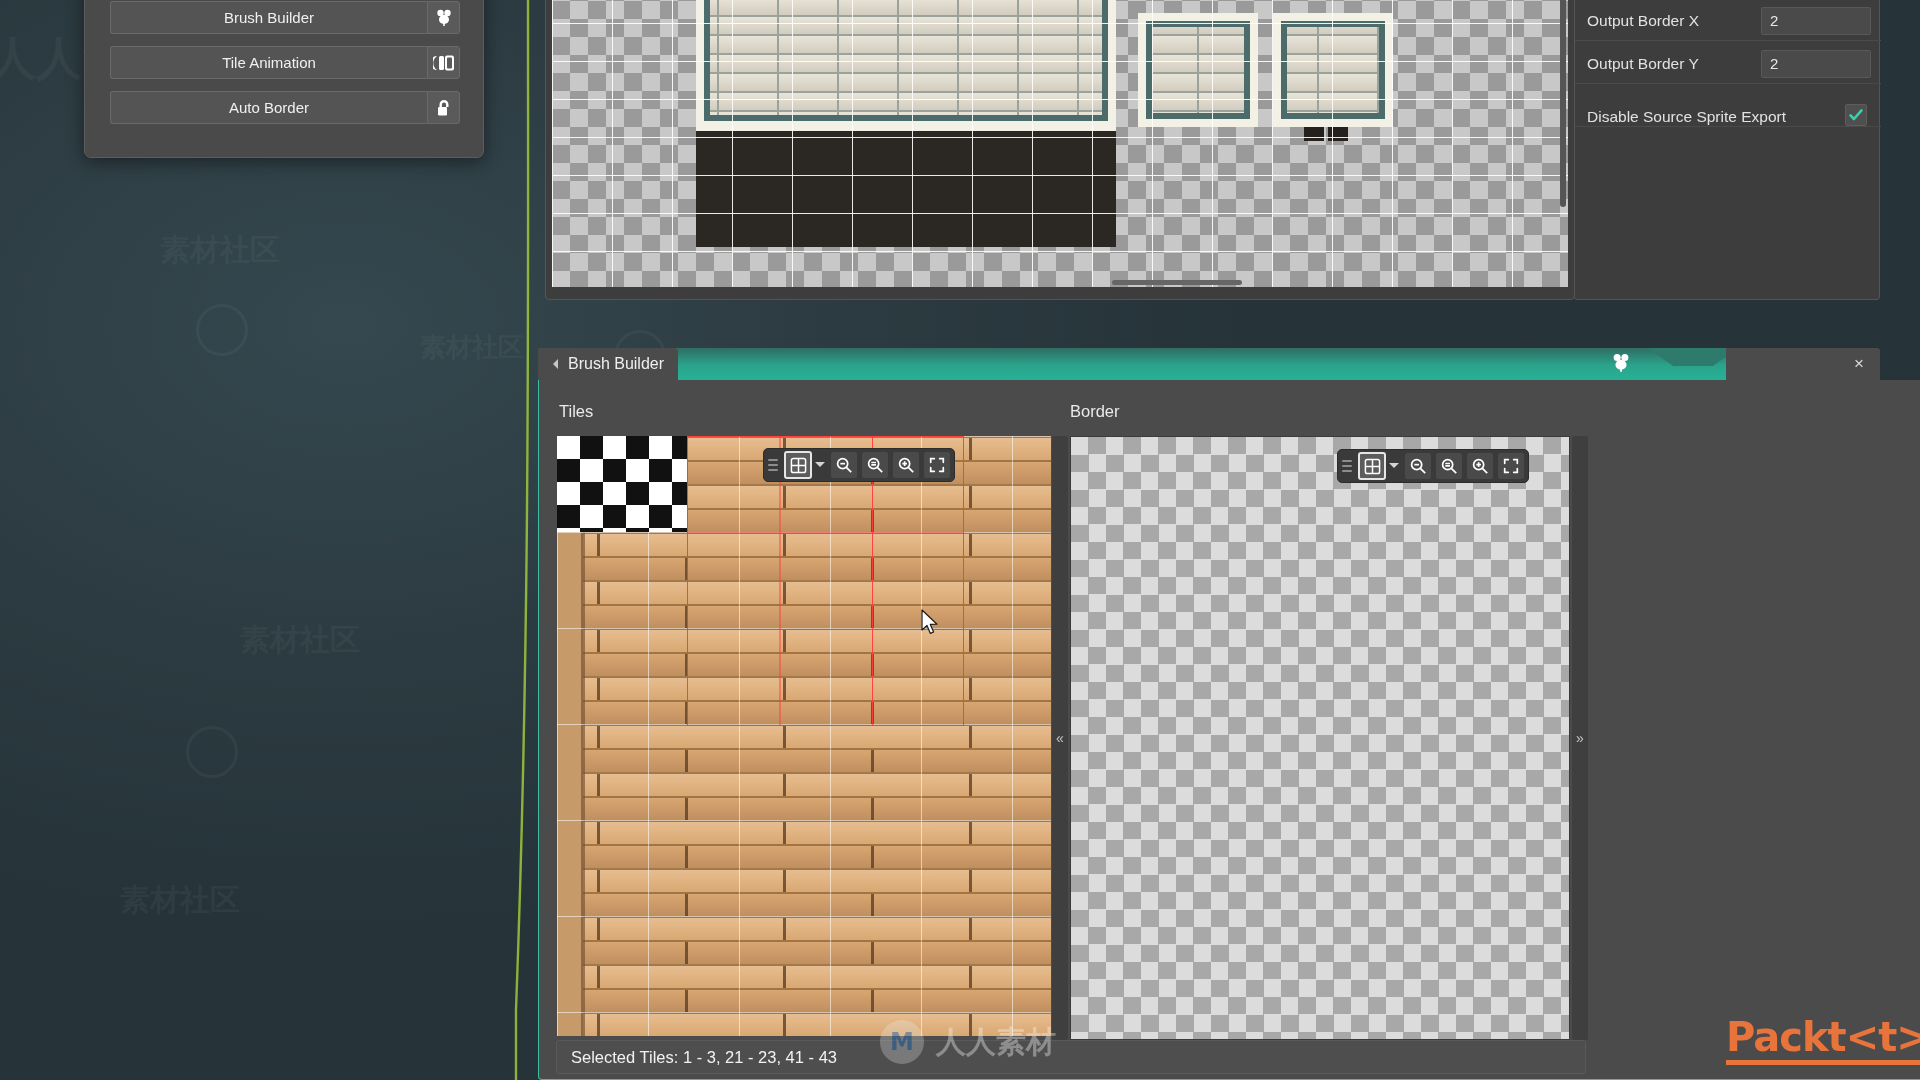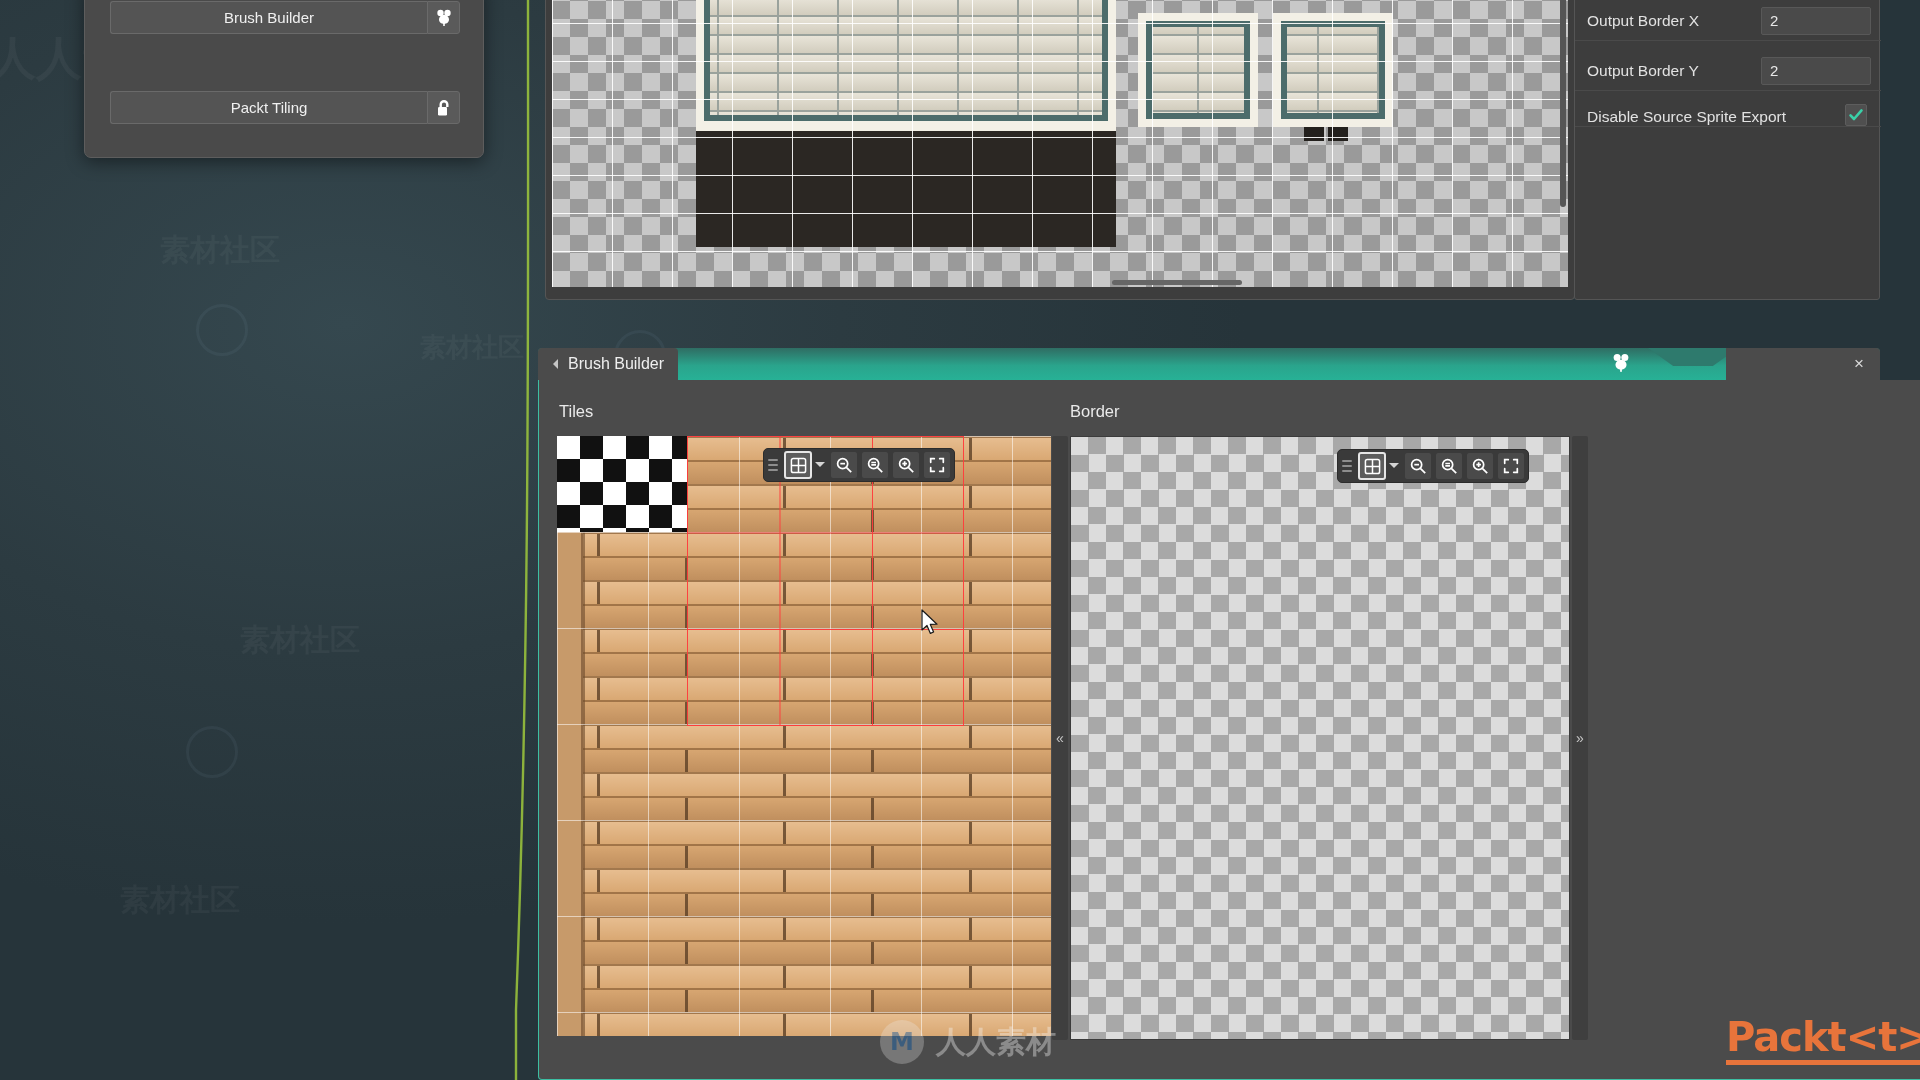--- a/index.html
+++ b/index.html
@@ -263,23 +263,34 @@
       <div class="ed-ico">
         <svg width="20" height="20" viewBox="0 0 20 20" fill="#fff">
           <circle cx="6.5" cy="5" r="3.2"></circle>
             <circle cx="13.5" cy="5" r="3.2"></circle>
           <path d="M10 7c2.8 0 5 2 5 4.6 0 2.6-2.2 4.4-5 4.4s-5-1.8-5-4.4C5 9 7.2 7 10 7z"></path>
           <rect x="9.2" y="9" width="1.6" height="9"></rect>
         </svg>
       </div>
     </div>
 
+    <div class="ed-row" style="top:63px;">
+      <div class="ed-btn">Tile Animation</div>
+      <div class="ed-ico">
+        <svg width="22" height="18" viewBox="0 0 22 18" fill="#fff">
+          <path d="M4 2 A7 7 0 0 0 4 16 A10 9 0 0 1 4 2z"></path>
+          <rect x="6" y="2" width="5" height="14" rx="1.5"></rect>
+          <rect x="12" y="1.5" width="9" height="15" rx="2"></rect>
+          <rect x="14" y="3.5" width="5" height="11" rx="1" fill="#5a5a5a"></rect>
+        </svg>
+      </div>
+    </div>
 
     <div class="ed-row" style="top:108px;">
-      <div class="ed-btn">Packt Tiling</div>
+      <div class="ed-btn">Auto Border</div>
       <div class="ed-ico">
         <svg width="20" height="20" viewBox="0 0 20 20" fill="#fff">
           <path d="M5.5 9V6.5a4.5 4.5 0 0 1 9 0V9h-2.4V6.5a2.1 2.1 0 0 0-4.2 0V9z"></path>
           <rect x="4" y="9" width="9" height="8.5" rx="1.2"></rect>
         </svg>
       </div>
     </div>
   </div>
 
   <div class="sheetwin">
@@ -322,21 +333,21 @@
     </div>
   </div>
 
   <div class="sheet-chev" style="font-size:0;">chevron-double-right-icon</div>
 
   <div class="propspanel">
     <div class="prop-row" style="top:60px;">
       <div class="prop-label">Output Border X</div>
       <div class="prop-val">2</div>
     </div>
-    <div class="prop-row" style="top:110px;">
+    <div class="prop-row" style="top:103px;">
       <div class="prop-label">Output Border Y</div>
       <div class="prop-val">2</div>
     </div>
     <div class="prop-row" style="top:146px;align-items:flex-end;">
       <div class="prop-label">Disable Source Sprite Export</div>
       <div class="prop-check">
         <svg width="16" height="16" viewBox="0 0 16 16">
           <path d="M2.5 8.4 L6 12 L13.5 3.4" stroke="#3ad0a8" stroke-width="2.6" fill="none" stroke-linecap="round" stroke-linejoin="round"></path>
         </svg>
       </div>
@@ -478,20 +489,21 @@
           </span>
         </div>
       </div>
 
       <div class="collapse" style="left:513px;top:56px;height:604px;">«</div>
       <div class="collapse" style="left:1033px;top:56px;height:604px;">»</div>
 
     </div>
   </div>
 
+  <div class="statusbar">Selected Tiles: 1 - 3, 21 - 23, 41 - 43</div>
 
   <div class="wm-center">
     <div class="wm-logo">M</div>
     <div class="wm-cn">人人素材</div>
   </div>
 
   <div class="packt">
     <u>Packt&lt;t&gt;</u>
   </div>
 

